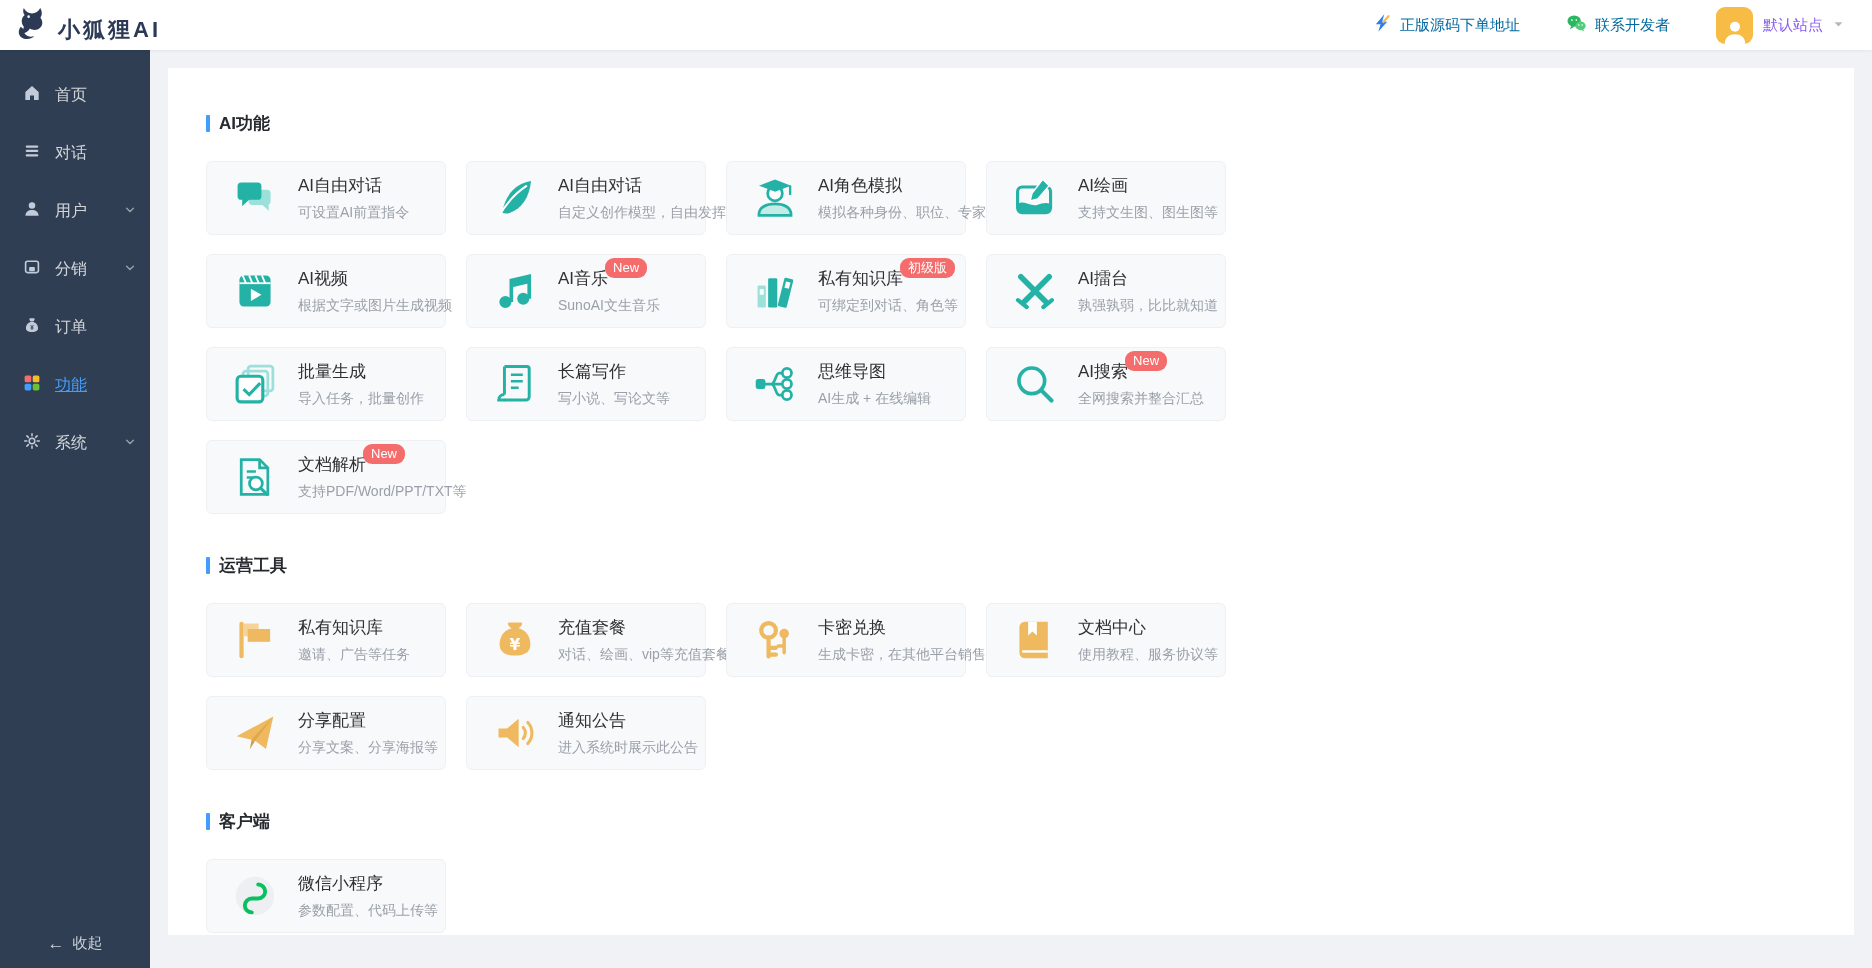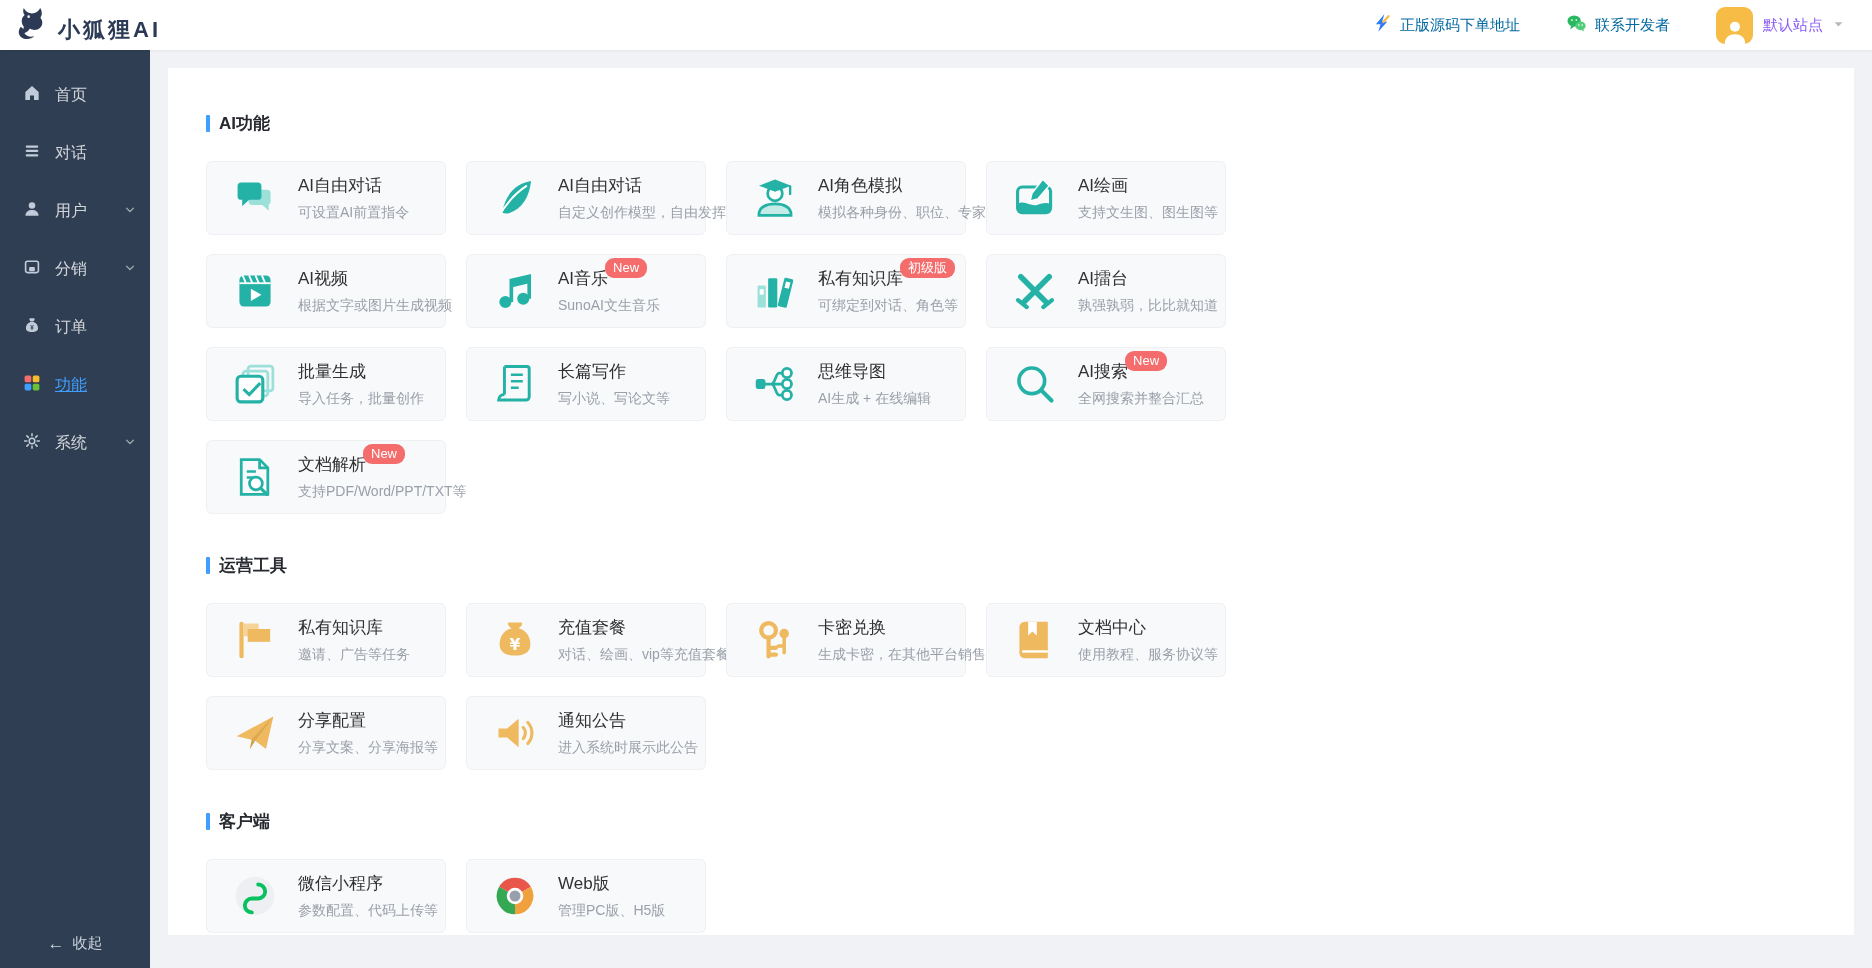--- a/index.html
+++ b/index.html
@@ -520,33 +520,16 @@
               <svg width="44" height="44" viewBox="0 0 48 48">
                 <circle cx="24" cy="24" r="21" fill="#edeff2"></circle>
                 <path d="M27.5 11.5a7.6 7.6 0 0 1 0 15.2h-7a7.6 7.6 0 0 0 0 15.2" stroke="#07c160" stroke-width="4.2" fill="none" stroke-linecap="round"></path>
               </svg>
             </span>
         <span class="card-text">
           <div class="card-title"><span>微信小程序</span></div>
           <div class="card-sub">参数配置、代码上传等</div>
         </span>
       </div>
-      <div class="card">
-        <span class="card-icon">
-              <svg width="44" height="44" viewBox="0 0 48 48">
-                <g fill="none" stroke-width="12">
-                  <path d="M11.88 17A14 14 0 0 1 36.12 17" stroke="#e9564a"></path>
-                  <path d="M36.12 17A14 14 0 0 1 24 38" stroke="#f0a03c"></path>
-                  <path d="M24 38A14 14 0 0 1 11.88 17" stroke="#35a854"></path>
-                </g>
-                <circle cx="24" cy="24" r="9" fill="#fff"></circle>
-                <circle cx="24" cy="24" r="6" fill="#98a0ab"></circle>
-              </svg>
-            </span>
-        <span class="card-text">
-          <div class="card-title"><span>Web版</span></div>
-          <div class="card-sub">管理PC版、H5版</div>
-        </span>
-      </div>
         </div>
       </section>
     </div>
 </main>
 
 </body></html>

